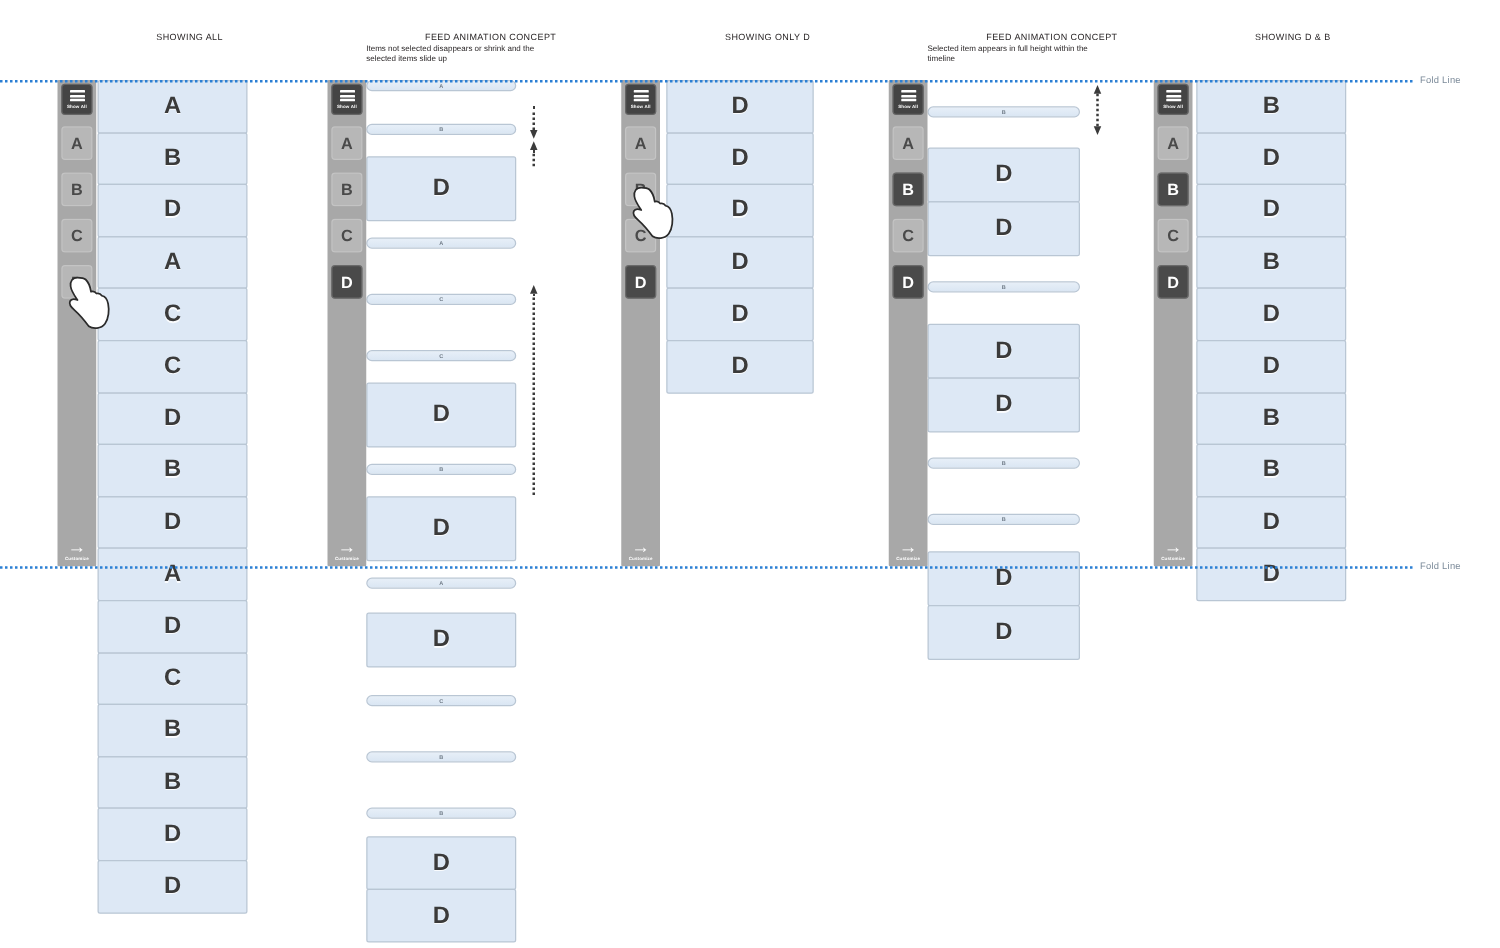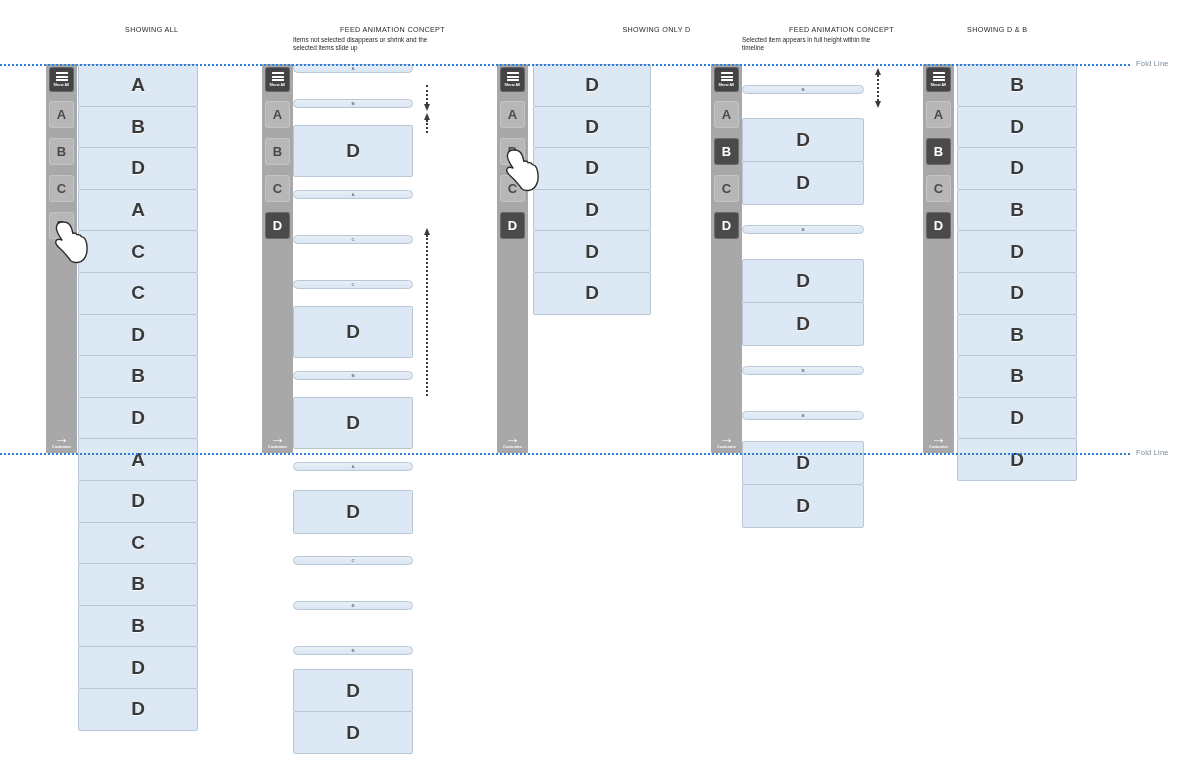--- a/index.html
+++ b/index.html
@@ -312,21 +312,21 @@
       <div class="head down" style="top: 19px;"></div>
     </div>
     <div class="anno" style="left: 421px; top: 113px; width: 12px; height: 20px;">
       <div class="stem" style="top: 7px; height: 13px;"></div>
       <div class="head up" style="top: 0px;"></div>
     </div>
     <div class="anno" style="left: 421px; top: 228px; width: 12px; height: 168px;">
       <div class="stem" style="top: 7px; height: 161px;"></div>
       <div class="head up" style="top: 0px;"></div>
     </div>
-    <div class="col-header" style="left: 533px; top: 25px; text-align: center;">
+    <div class="col-header" style="left: 533px; top: 25px;">
       <div class="title">SHOWING ONLY D</div>
     </div>
     <div class="sidebar" style="left: 497px; top: 64px; height: 389px;">
       <div class="side-btn showall">
         <div class="burger">
           <i></i>
           <i></i>
           <i></i>
         </div>
         <div class="cap">Show All</div>
@@ -403,21 +403,21 @@
       <div class="item thin">B</div>
       <div class="gap" style="height: 21px;"></div>
       <div class="item tall" style="height: 44px;">D</div>
       <div class="item tall" style="height: 44px;">D</div>
     </div>
     <div class="anno" style="left: 872px; top: 68px; width: 12px; height: 40px;">
       <div class="stem" style="top: 7px; height: 26px;"></div>
       <div class="head up" style="top: 0px;"></div>
       <div class="head down" style="top: 33px;"></div>
     </div>
-    <div class="col-header" style="left: 920px; top: 25px;">
+    <div class="col-header" style="left: 957px; top: 25px;">
       <div class="title">SHOWING D &amp; B</div>
     </div>
     <div class="sidebar" style="left: 923px; top: 64px; height: 389px;">
       <div class="side-btn showall">
         <div class="burger">
           <i></i>
           <i></i>
           <i></i>
         </div>
         <div class="cap">Show All</div>

